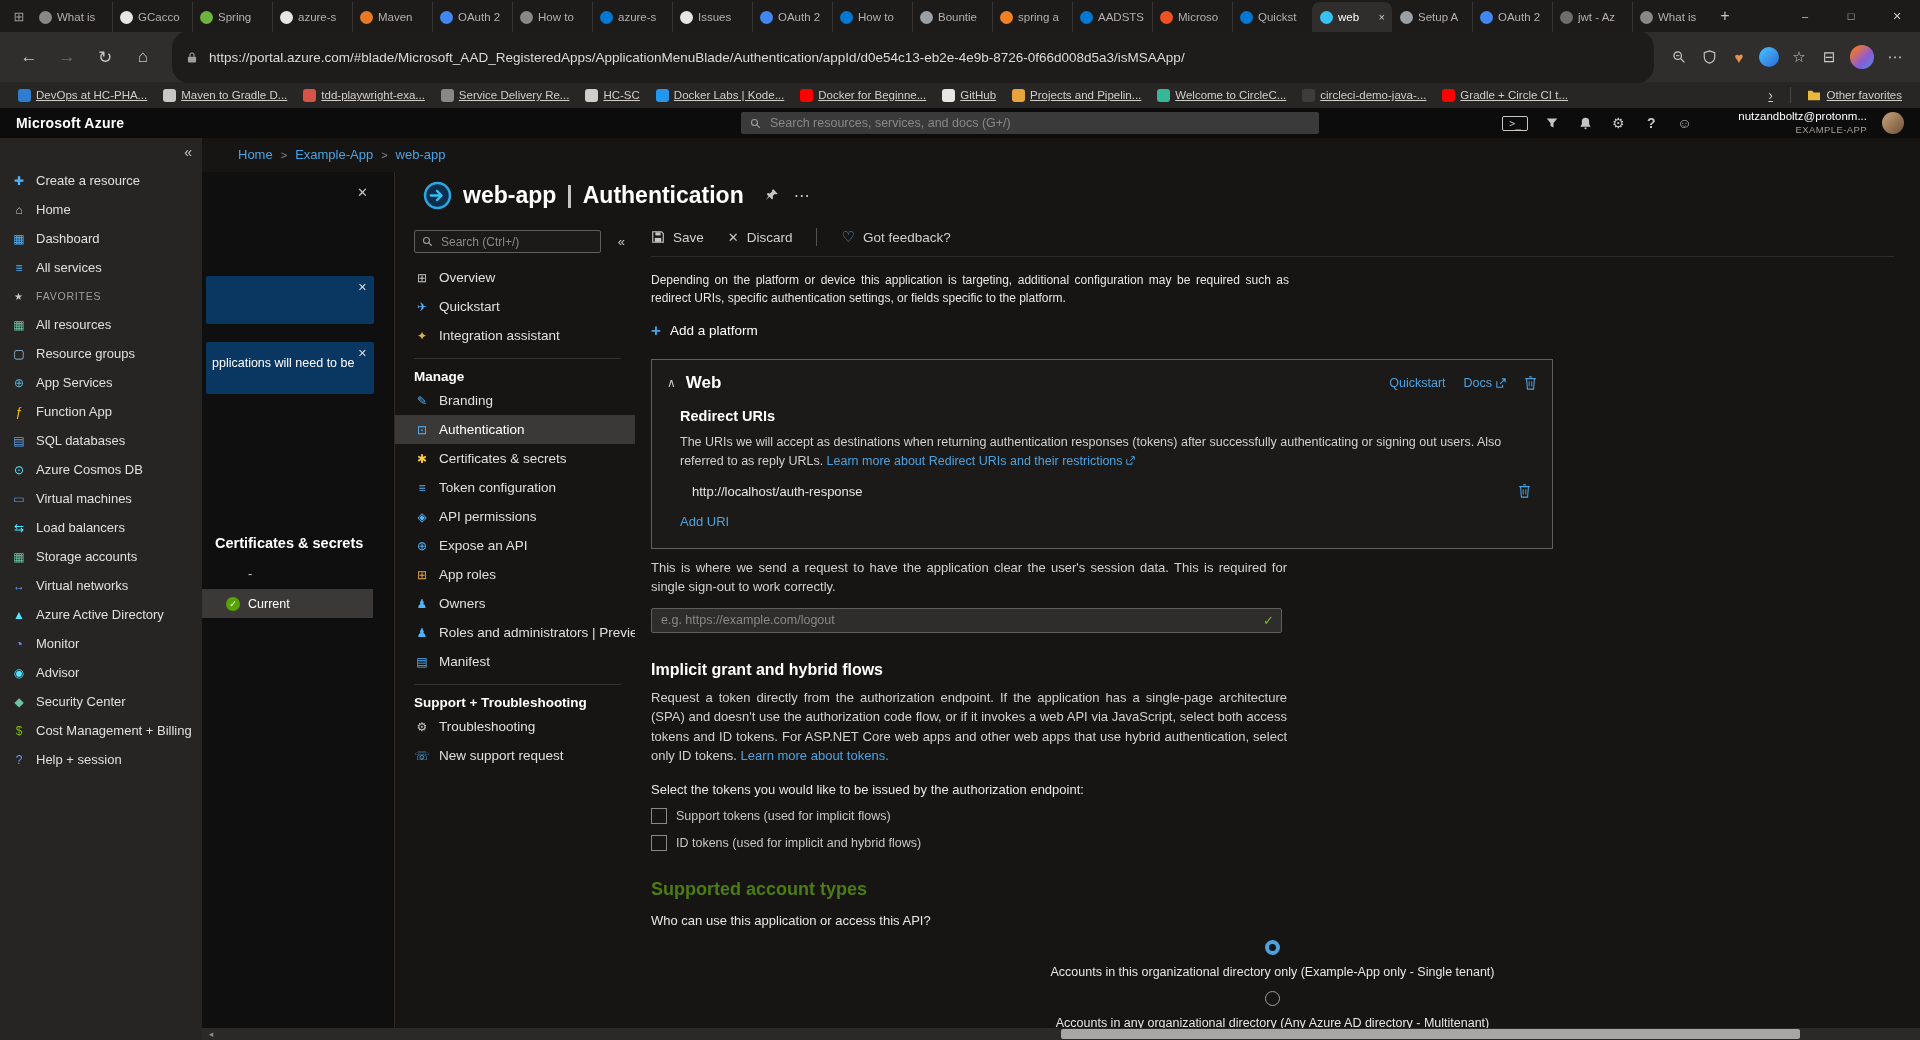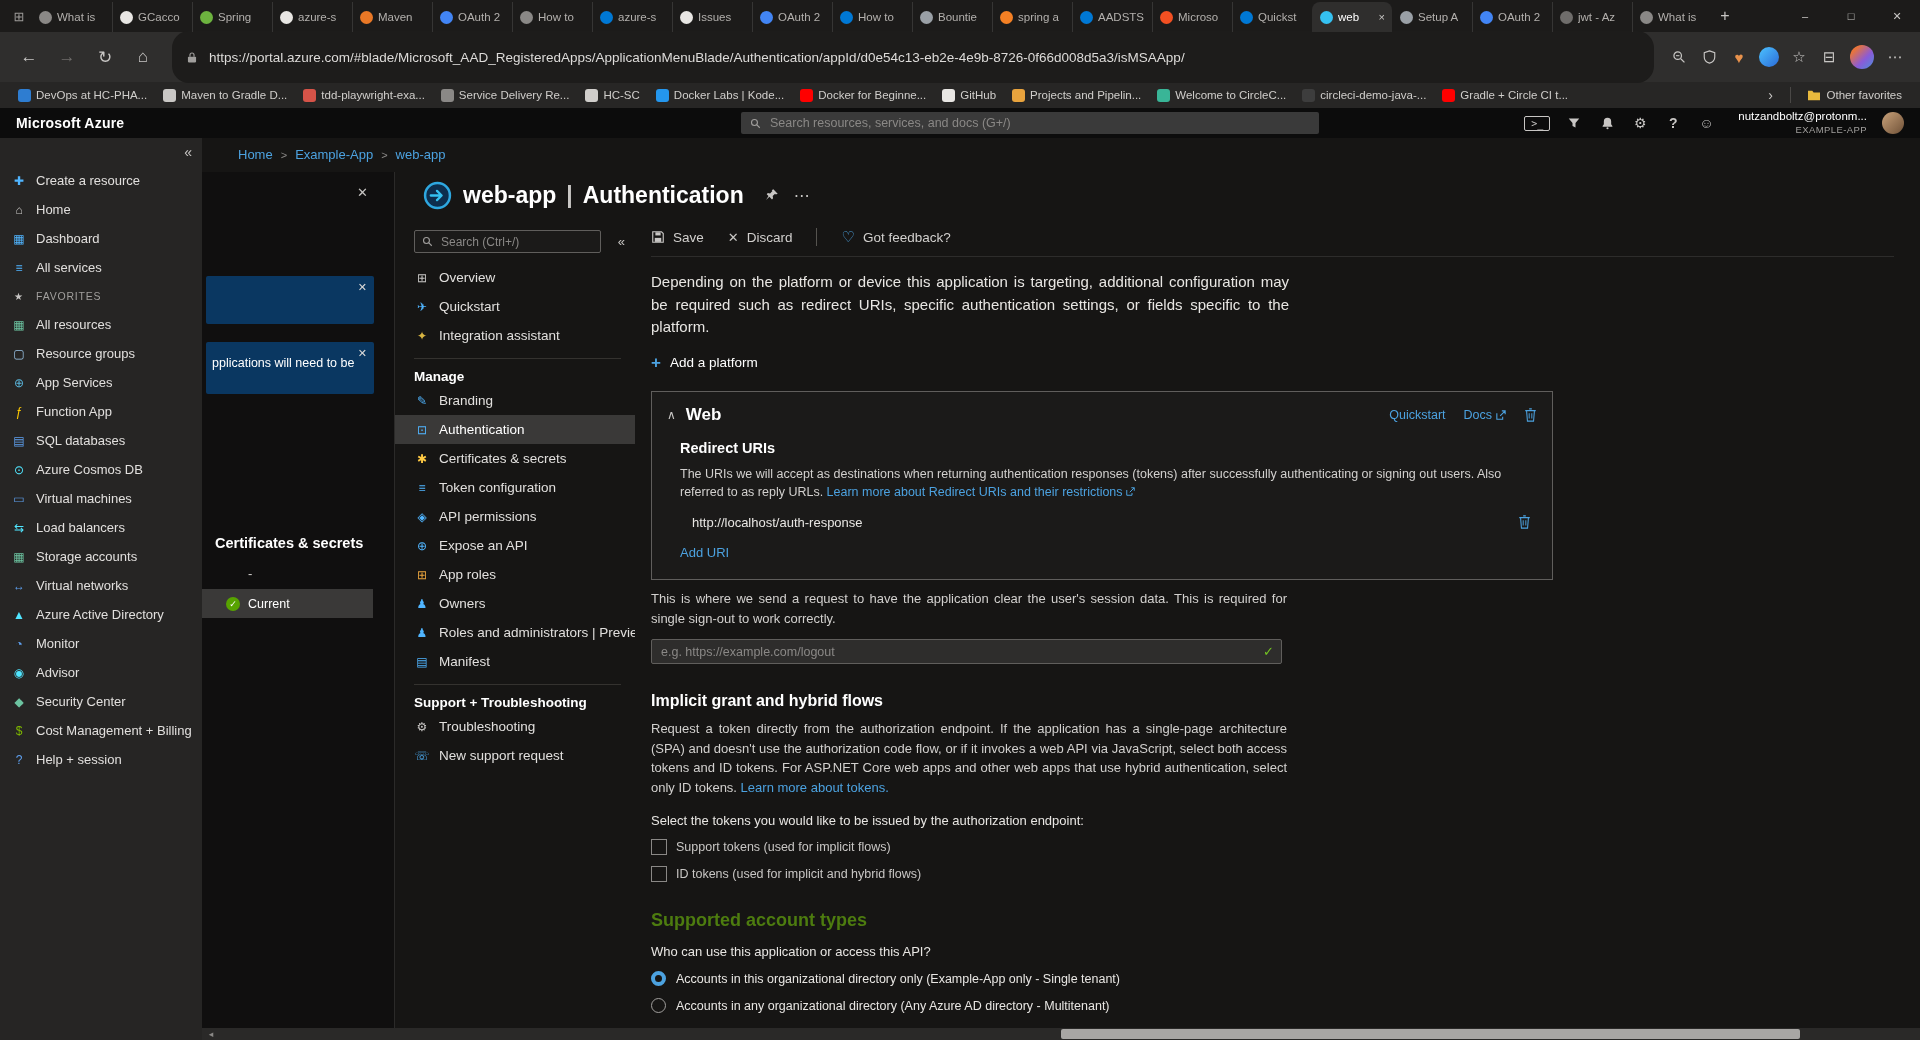--- a/index.html
+++ b/index.html
@@ -26,39 +26,39 @@
   .nav-btn{width:34px;height:34px;border-radius:6px;display:flex;align-items:center;justify-content:center;color:#c8c6c4;font-size:17px;flex:none;}
   .nav-btn.disabled{color:#6f6d6b;}
   .addressbar{flex:1;height:52px;background:#1d1c1b;border-radius:17px;display:flex;align-items:center;padding:0 14px;gap:9px;margin:0 8px;min-width:0;}
   .url-input{flex:1;border:none;outline:none;background:transparent;color:#dddbd9;font-size:13.5px;font-family:"Liberation Sans",sans-serif;white-space:nowrap;overflow:hidden;}
   .nav-ico{width:26px;height:26px;display:flex;align-items:center;justify-content:center;color:#c8c6c4;font-size:15px;flex:none;}
   .copilot-dot{width:20px;height:20px;border-radius:50%;background:linear-gradient(135deg,#4cc2ff,#2b6bd8);}
   .essentials{color:#e8924c;font-size:15px;}
   .edge-avatar{width:24px;height:24px;border-radius:50%;background:linear-gradient(135deg,#e8743b 20%,#8a5bd8 60%,#4a90d9);flex:none;margin:0 4px;}
 
   
-  .bookmarksbar{height:26px;background:#272625;display:flex;align-items:center;padding:0 10px;font-size:11.5px;color:#d0cecb;}
+  .bookmarksbar{height:26px;background:#272625;display:flex;align-items:center;padding:0 10px;font-size:11.5px;color:#d0cecb;text-decoration:underline;}
   .bm-list{display:flex;align-items:center;min-width:0;overflow:hidden;}
   .bm{display:flex;align-items:center;gap:5px;padding:2px 8px;border-radius:4px;white-space:nowrap;}
   .bm .bfav{width:13px;height:13px;border-radius:3px;flex:none;}
   .bm-spacer{flex:1;}
   .bm-overflow{width:22px;text-align:center;color:#c8c6c4;font-size:14px;}
   .bm-sep{width:1px;height:16px;background:#4a4846;margin:0 8px;}
   .other-fav{gap:6px;}
 
   
   .azure-topbar{height:30px;background:#0c0c0c;display:flex;align-items:center;padding:0 16px;position:relative;}
   .brand{color:#fff;font-size:14px;font-weight:700;letter-spacing:.2px;}
   .topbar-search{position:absolute;left:741px;top:4px;width:578px;height:22px;background:#3a3a3a;border-radius:2px;display:flex;align-items:center;gap:7px;padding:0 9px;box-sizing:border-box;}
   .topbar-search input{flex:1;background:transparent;border:none;outline:none;color:#c8c6c4;font-size:12.5px;font-family:"Liberation Sans",sans-serif;}
   .topbar-right{margin-left:auto;display:flex;align-items:center;gap:15px;}
   .tb-ico{color:#c8c6c4;font-size:14px;display:flex;align-items:center;justify-content:center;min-width:18px;}
   .cloudshell{font-family:"DejaVu Sans Mono",monospace;font-size:10px;border:1.3px solid #c8c6c4;border-radius:2px;padding:0 3px;height:13px;line-height:13px;}
   .user-block{display:flex;flex-direction:column;align-items:flex-end;line-height:1.2;margin-left:8px;}
-  .user-name{font-size:11.5px;color:#fff;}
+  .user-name{font-size:11.5px;color:#fff;margin-left:22px;}
   .user-tenant{font-size:9.5px;color:#a19f9d;letter-spacing:.4px;}
   .azure-avatar{width:22px;height:22px;border-radius:50%;background:linear-gradient(135deg,#c9a27a,#6f5138);flex:none;}
 
   
   .azure-body{position:absolute;top:138px;left:0;right:0;bottom:0;background:#161514;}
   .sidebar{position:absolute;left:0;top:0;bottom:0;width:202px;background:#262524;overflow:hidden;}
   .collapse-ico{position:absolute;top:6px;right:10px;color:#c8c6c4;font-size:14px;}
   #side-items{padding-top:28px;}
   .side-item{height:29px;display:flex;align-items:center;gap:9px;padding-left:11px;font-size:13px;color:#e1dfdd;white-space:nowrap;}
   .side-icon{width:16px;text-align:center;font-size:12px;flex:none;}
@@ -104,21 +104,21 @@
 
   .blade-content{flex:1;position:relative;padding:0 26px 0 16px;overflow:hidden;}
   .toolbar{height:38px;display:flex;align-items:center;gap:24px;border-bottom:1px solid #2d2c2b;}
   .tool-btn{display:flex;align-items:center;gap:8px;color:#d2d0ce;font-size:13.5px;}
   .tool-x{font-size:13px;color:#c8c6c4;}
   .tool-sep{width:1px;height:18px;background:#55534f;}
   .heart{color:#4ca2e0;font-size:15px;}
 
   .content-scroll{padding-top:14px;}
   .just{text-align:justify;}
-  .intro{margin:0;width:638px;font-size:15px;line-height:1.5;color:#e8e6e3;}
+  .intro{margin:0;width:638px;font-size:12px;line-height:1.5;color:#e8e6e3;}
   .lnk{color:#4ca2e0;text-decoration:none;cursor:pointer;}
   .add-platform{margin-top:15px;display:flex;align-items:center;gap:9px;font-size:13.5px;color:#fff;}
   .plus{color:#4ca2e0;font-size:17px;font-weight:700;line-height:1;}
 
   .web-card{margin-top:20px;width:902px;box-sizing:border-box;border:1px solid #605e5c;background:#1b1a19;padding:13px 15px 18px;}
   .card-head{display:flex;align-items:center;gap:10px;}
   .chev{color:#c8c6c4;font-size:12px;}
   .card-title{font-size:17px;font-weight:700;color:#fff;}
   .card-links{margin-left:auto;display:flex;align-items:center;gap:18px;font-size:12.5px;}
   .card-links .lnk{display:flex;align-items:center;gap:4px;}
@@ -138,21 +138,21 @@
   .valid-check{position:absolute;right:7px;color:#73c322;font-size:13px;}
   input::placeholder{color:#8a8886;}
 
   .select-label{margin:16px 0 0;font-size:13px;color:#e8e6e3;}
   .chk-row{margin-top:11px;display:flex;align-items:center;gap:9px;}
   .chk{width:16px;height:16px;box-sizing:border-box;border:1px solid #8a8886;background:transparent;flex:none;}
   .chk-lbl{font-size:12.5px;color:#c8c6c4;}
 
   .big-title{margin:28px 0 0;font-size:18px;font-weight:700;color:#4d7c0f;}
   .question{margin:13px 0 0;font-size:13px;color:#e8e6e3;}
-  .radio-row{margin-top:12px;display:flex;align-items:center;gap:10px;}
+  .radio-row{margin-top:12px;display:flex;align-items:center;gap:10px;flex-direction:column;}
   .radio{width:15px;height:15px;box-sizing:border-box;border-radius:50%;border:1px solid #a19f9d;flex:none;}
   .radio.selected{border:4.5px solid #4ca2e0;background:#161514;}
   .radio-lbl{font-size:12.5px;color:#e8e6e3;}
 
   
   .hscroll{position:absolute;left:202px;right:0;bottom:0;height:12px;background:#2a2928;}
   .hs-arrow{position:absolute;left:2px;top:0;width:14px;height:12px;color:#8a8886;font-size:9px;display:flex;align-items:center;justify-content:center;}
   .hs-thumb{position:absolute;left:50%;width:43%;top:1px;bottom:1px;background:#a8a6a4;border-radius:2px;}
 </style>
 </head>

